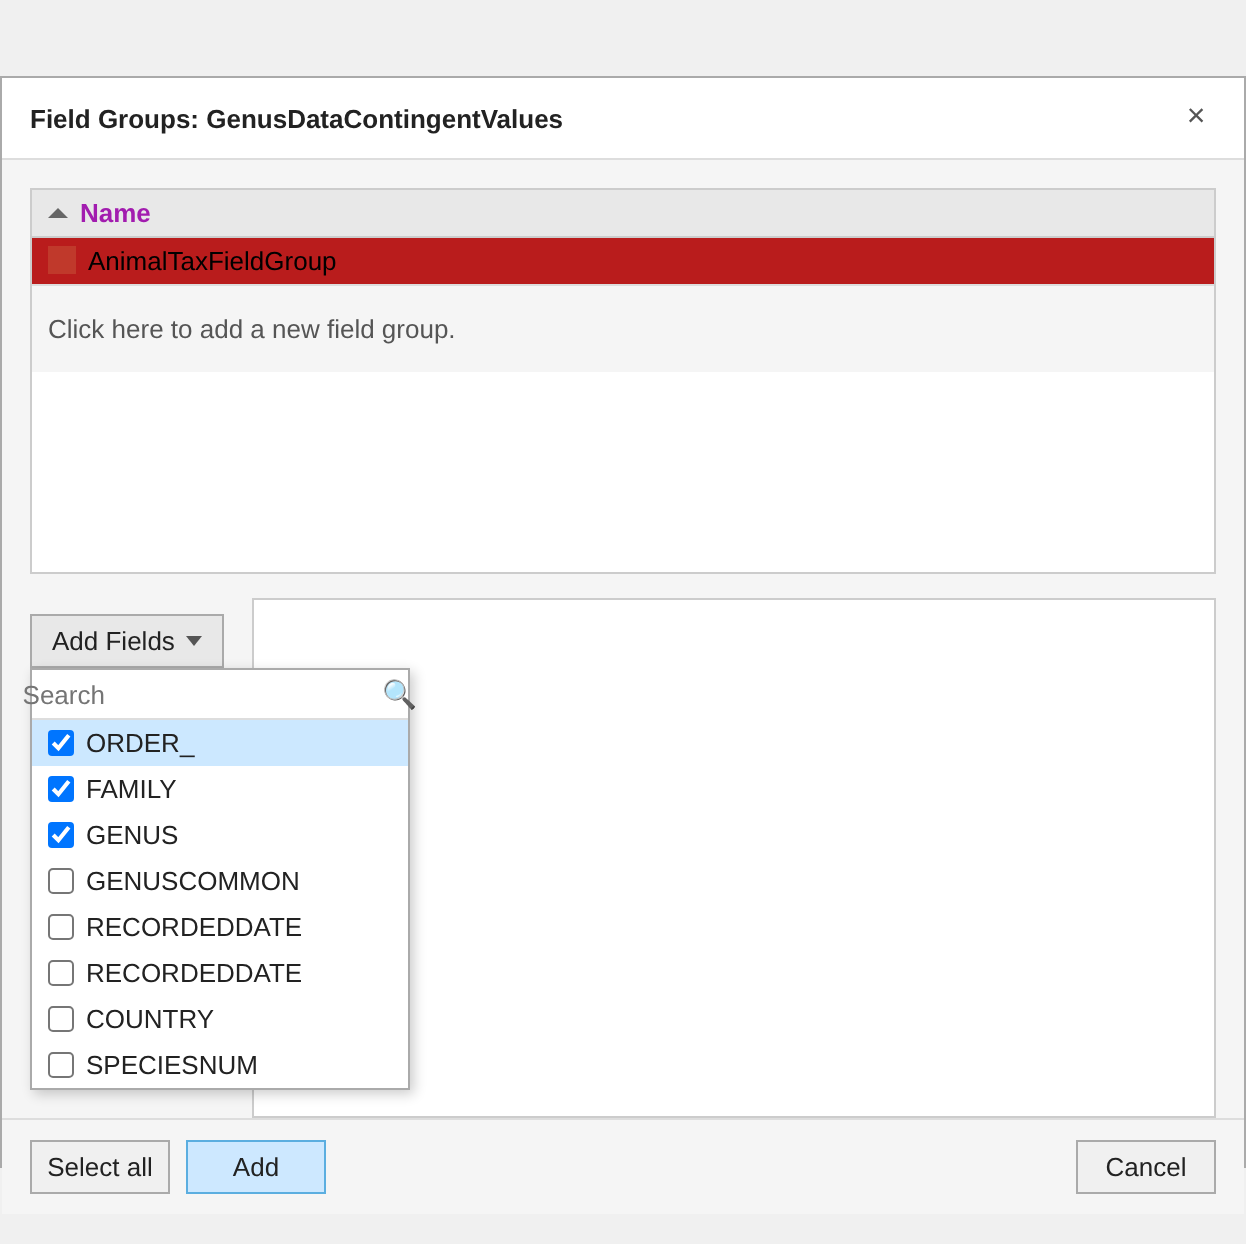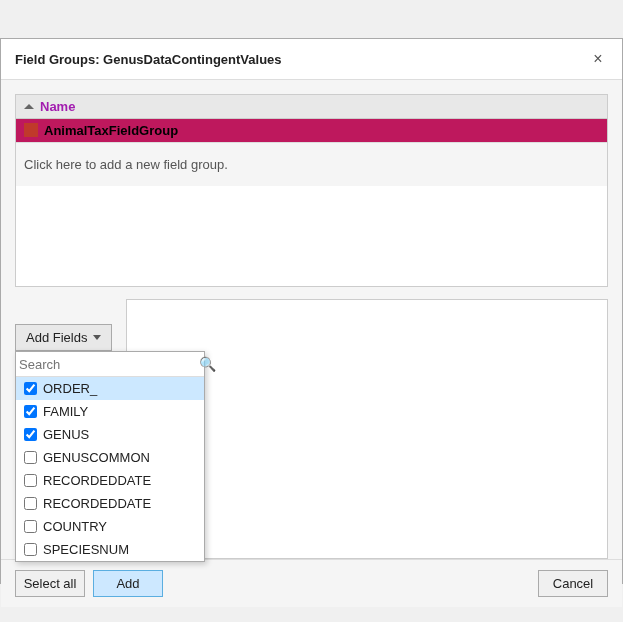--- a/index.html
+++ b/index.html
@@ -79,26 +79,25 @@
       border-bottom: 5px solid #666;
       display: inline-block;
     }
 
     .table-header-label {
       font-weight: 600;
       color: #a21caf;
     }
 
     .table-row-selected {
-      background: #be185d;
+      background: #b91c1c;
       display: flex;
       align-items: flex-start;
       padding: 4px 8px;
       gap: 6px;
-      font-weight: bold;
     }
 
     .row-indicator {
       width: 14px;
       height: 14px;
       background: #c0392b;
       flex-shrink: 0;
     }
 
     .table-row-add {
@@ -109,21 +108,21 @@
       border-top: 1px solid #ddd;
     }
 
     .table-spacer {
       height: 100px;
       background: #fff;
     }
 
     
     .add-fields-area {
-      margin-top: 25px;
+      margin-top: 8px;
       position: relative;
       display: inline-block;
     }
 
     .add-fields-btn {
       background: #e8e8e8;
       border: 1px solid #aaa;
       padding: 5px 10px;
       cursor: pointer;
       display: flex;
@@ -153,20 +152,21 @@
       z-index: 100;
       box-shadow: 2px 2px 6px rgba(0,0,0,0.2);
     }
 
     .search-row {
       display: flex;
       align-items: center;
       padding: 4px 3px;
       border-bottom: 1px solid #ddd;
       gap: 4px;
+      justify-content: center;
     }
 
     .search-input {
       flex: 1;
       border: none;
       outline: none;
       font-size: 13px;
       color: #888;
       background: transparent;
     }

